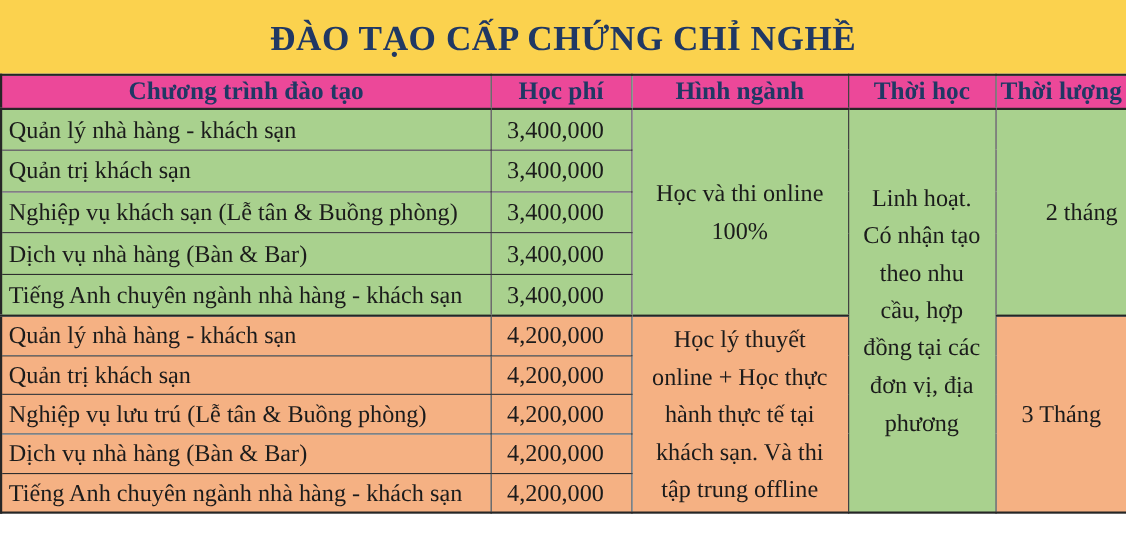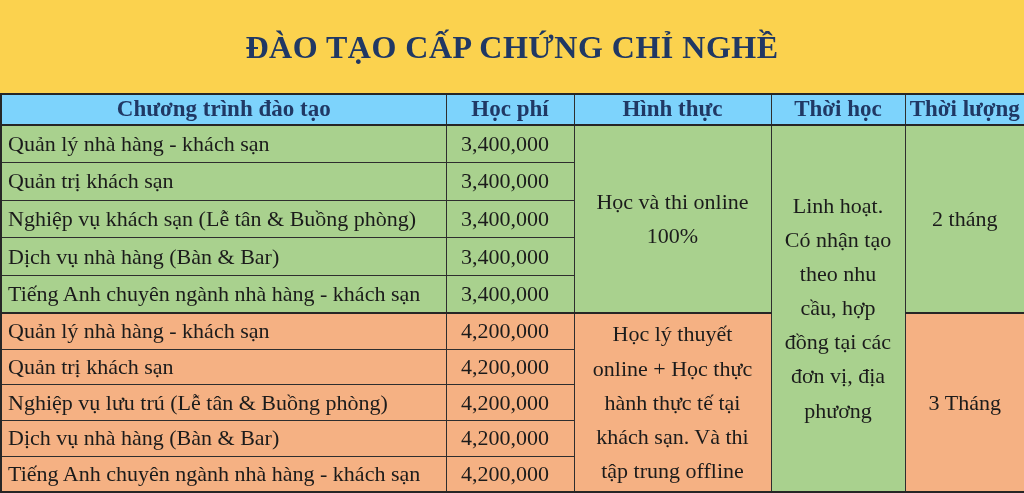--- a/index.html
+++ b/index.html
@@ -7,21 +7,21 @@
     width: 1024px;
     height: 493px;
     font-family: "Liberation Serif", "DejaVu Serif", serif;
     overflow: hidden;
     position: relative;
     box-sizing: border-box;
   }
   
   .title-band {
     width: 100%;
-    height: 93px;
+    height: 67px;
     background: #FBD24E;
     color: #203864;
     display: flex;
     flex-direction: column;
     align-items: center;
     justify-content: center;
     box-sizing: border-box;
   }
   .title-line {
     font-weight: bold;
@@ -46,21 +46,21 @@
   table.course-table col.c-dur     { width: 120px; }
 
   table.course-table th,
   table.course-table td {
     border: 1px solid #2e2e2e;
     box-sizing: border-box;
     overflow: hidden;
   }
   table.course-table { border: 2px solid #262626; }
   tr.header-row th {
-    background: #7dd3fc;
+    background: #ec4899;
     color: #203864;
     font-weight: bold;
     font-size: 23px;
     text-align: center;
     height: 28px;
     border-bottom: 2px solid #262626;
   }
   td {
     font-size: 22px;
     color: #1b1b1b;
@@ -79,21 +79,21 @@
   tr.row-salmon td { background: #F5B183; height: 35px; }
   td.merged-cell {
     text-align: center;
     vertical-align: middle;
     padding: 0 8px;
     line-height: 1.55;
   }
   td.format-green  { background: #A9D18E; }
   td.format-salmon { background: #F5B183; }
   td.schedule-cell { background: #FFC000; margin-left: 27px; }
-  td.duration-green  { background: #A9D18E; }
+  td.duration-green  { background: #A9D18E; text-align: right; }
   td.duration-salmon { background: #F5B183; margin-top: 13px; }
   tr.section-split td { border-top: 2px solid #262626; }
 </style>
 </head>
 <body>
 
 <div class="poster">
 
   <div class="title-band">
     <div class="title-line">ĐÀO TẠO CẤP CHỨNG CHỈ NGHỀ</div>
@@ -105,21 +105,21 @@
         <col class="c-fee">
         <col class="c-format">
         <col class="c-sched">
         <col class="c-dur">
     </colgroup>
 
     <tbody>
         <tr class="header-row">
       <th>Chương trình đào tạo</th>
       <th>Học phí</th>
-      <th>Hình thực</th>
+      <th>Hình ngành</th>
       <th>Thời học</th>
       <th>Thời lượng</th>
     </tr>
 
     <tr class="row-green">
       <td class="program-cell">Quản lý nhà hàng - khách sạn</td>
       <td class="fee-cell">3,400,000</td>
       <td class="merged-cell format-green" rowspan="5">Học và thi online 100%</td>
       <td class="merged-cell schedule-cell" rowspan="10">Linh hoạt. Có nhận tạo theo nhu cầu, hợp đồng tại các đơn vị, địa phương</td>
       <td class="merged-cell duration-green" rowspan="5">2 tháng</td>

